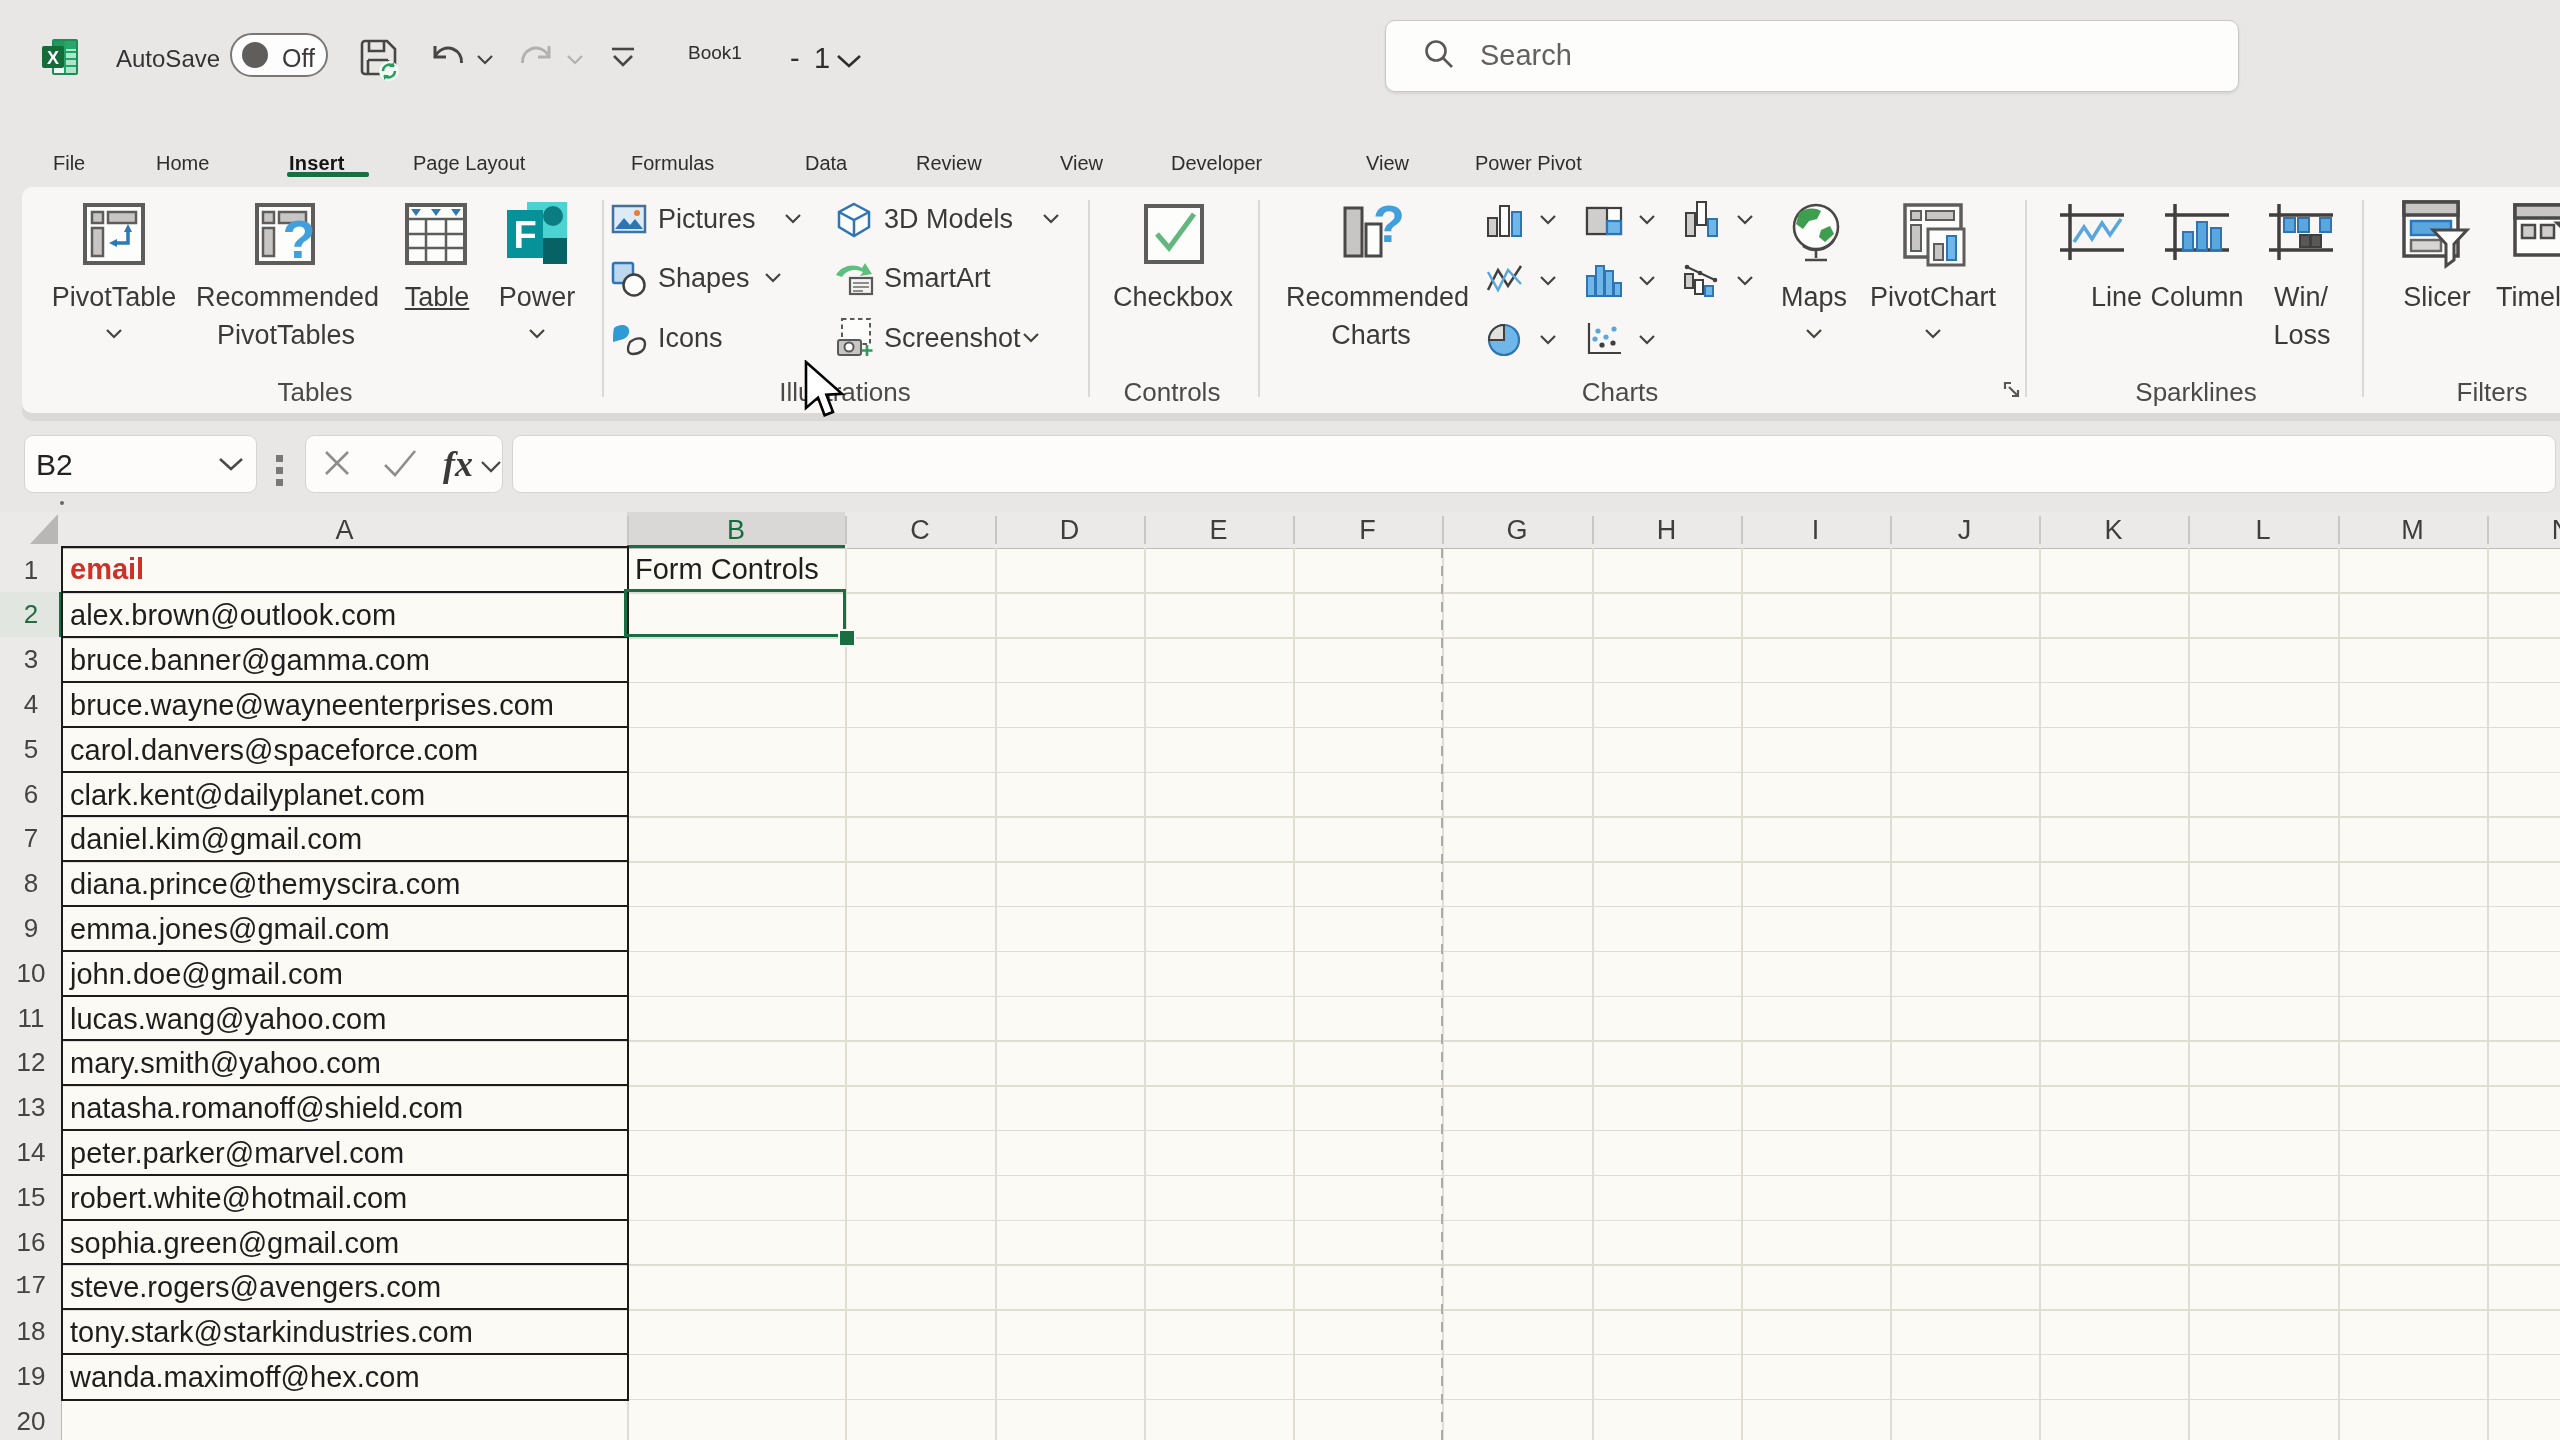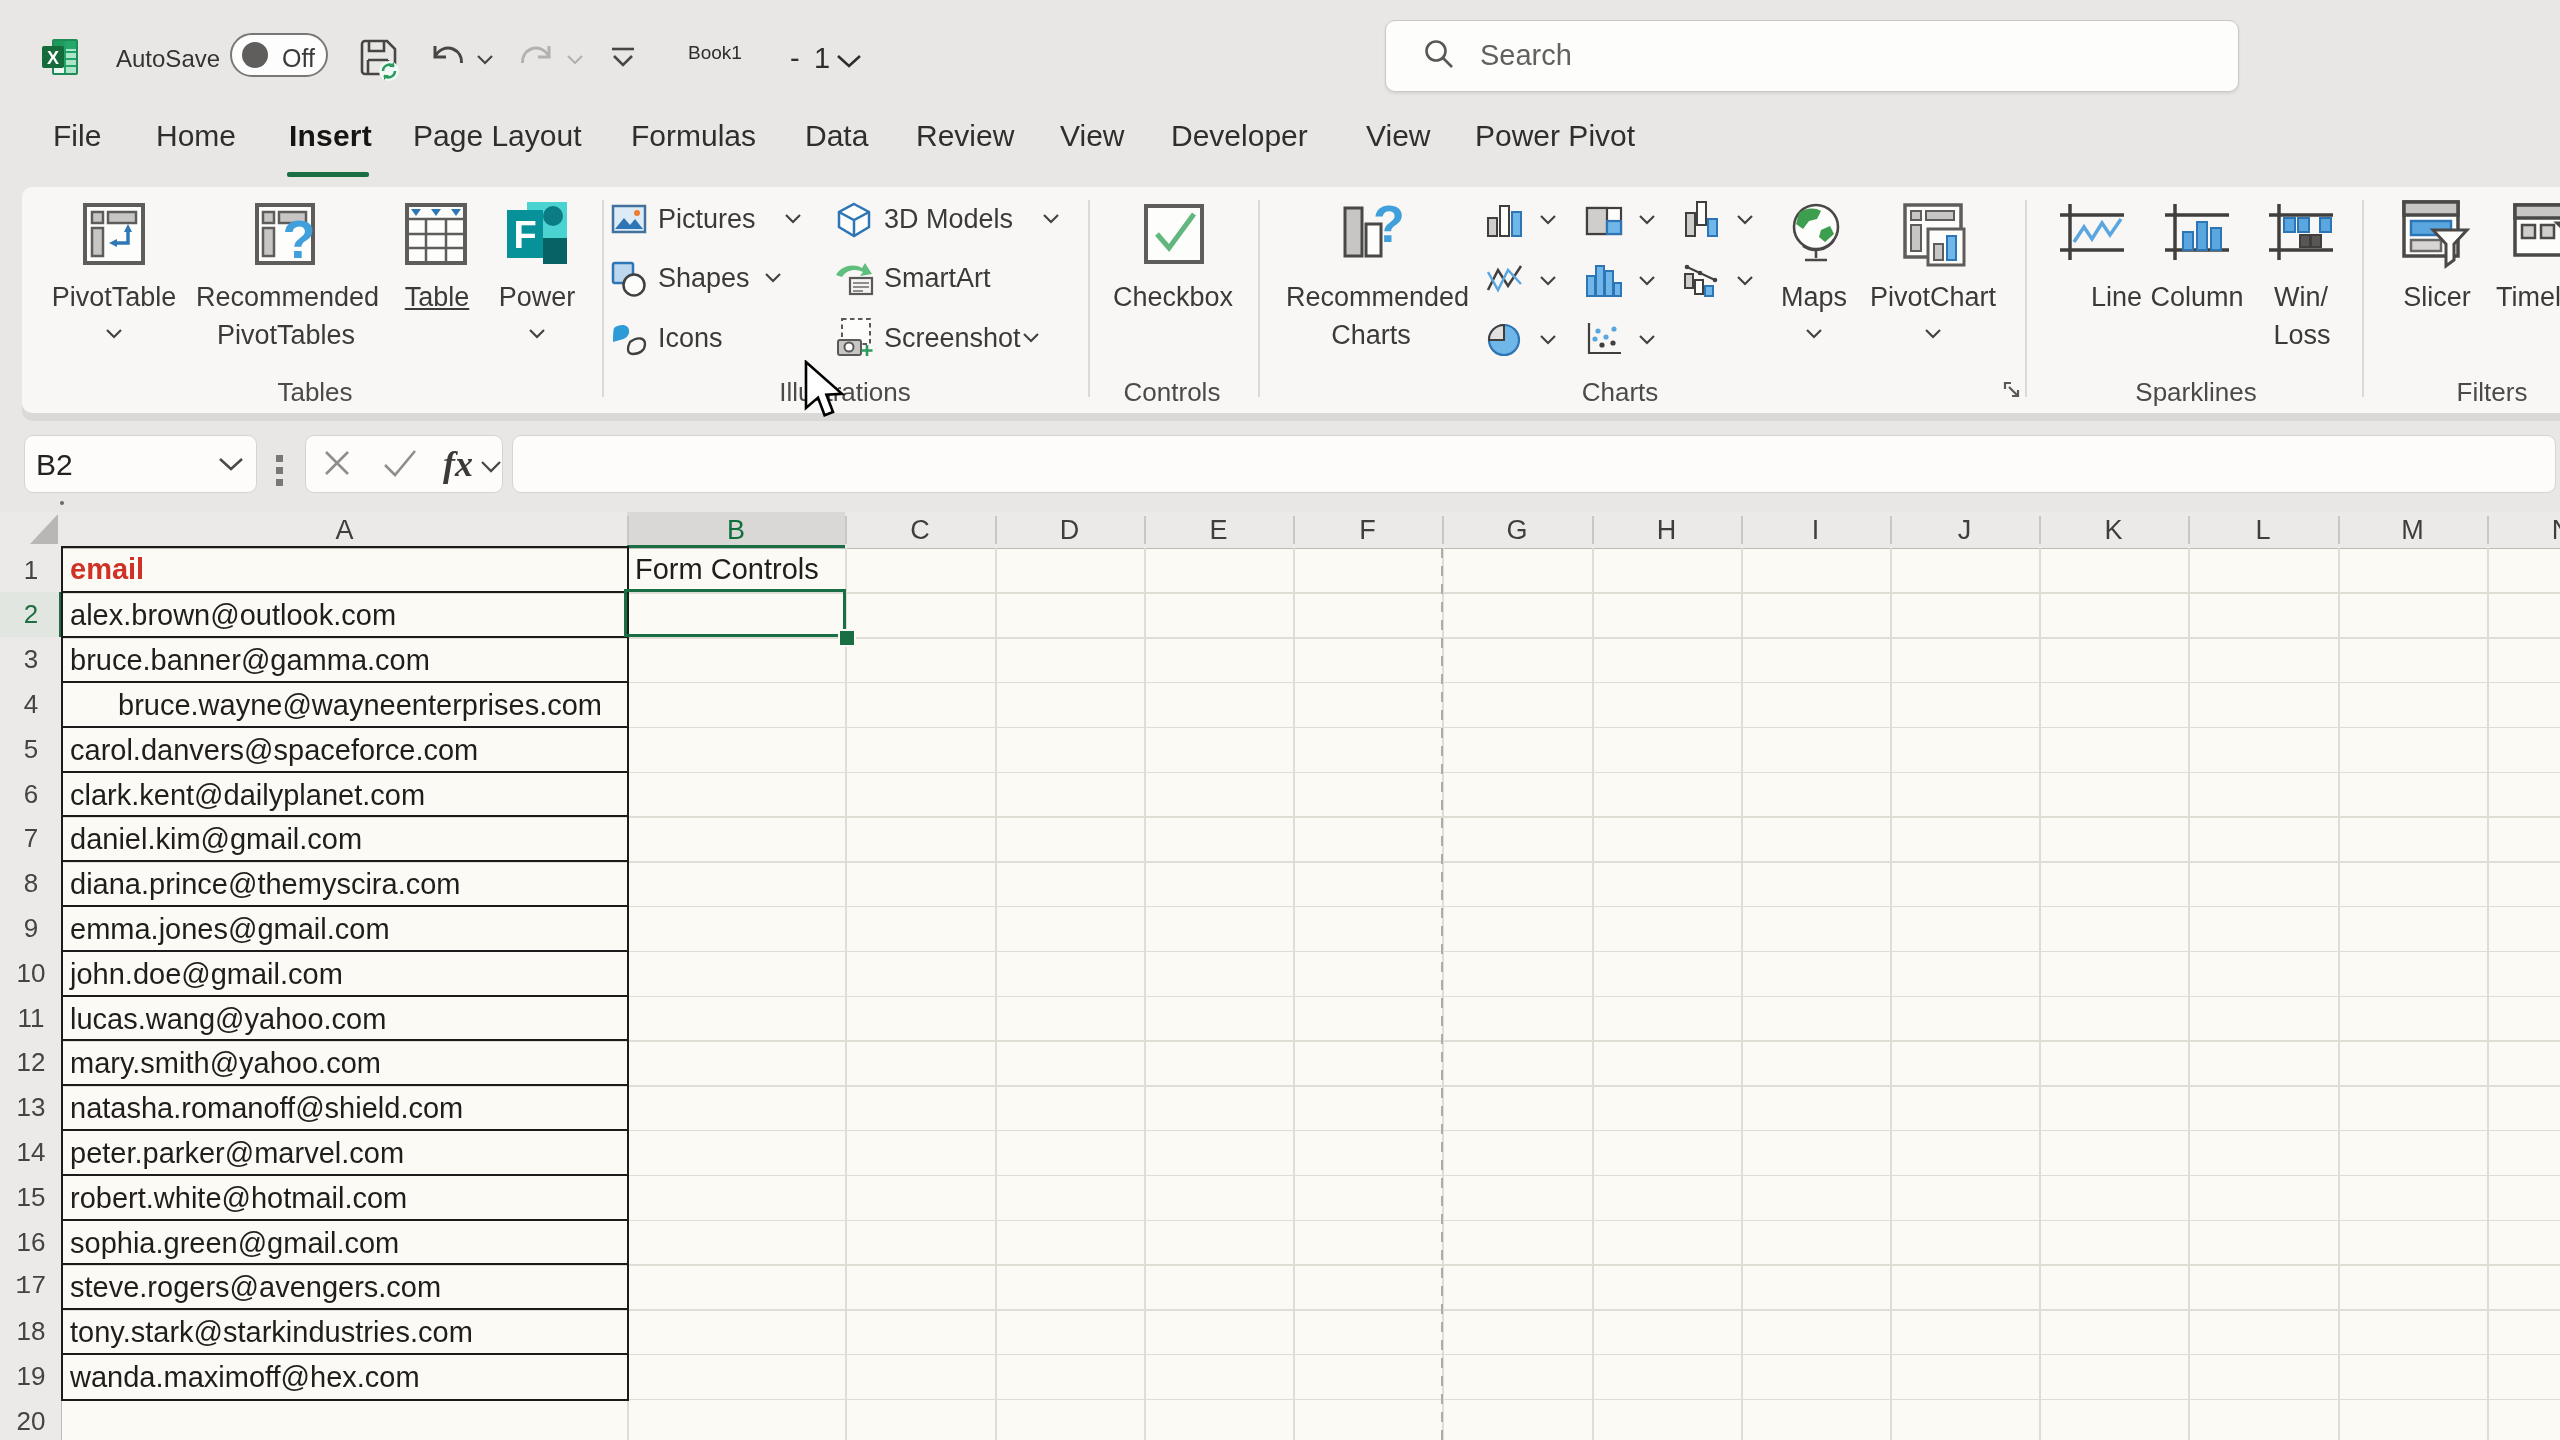--- a/index.html
+++ b/index.html
@@ -1,19 +1,19 @@
 <!DOCTYPE html>
 <html><head>
 <meta charset="utf-8">
 <style>
 html,body{margin:0;padding:0;}
 #root{position:relative;width:2560px;height:1440px;background:#e9e7e6;font-family:"Liberation Sans",sans-serif;overflow:hidden;}
 .ab{position:absolute;}
 .chev{position:absolute;width:18px;height:11px;}
-.tab{position:absolute;top:107px;height:58px;line-height:58px;color:#2f2e2d;font-size:30px;white-space:nowrap;}
+.tab{position:absolute;top:134px;height:58px;line-height:58px;color:#2f2e2d;font-size:20px;white-space:nowrap;}
 .hline{position:absolute;background:#e0ddd5;height:1.5px;}
 .vline{position:absolute;background:#e0ddd5;width:1.5px;}
 .collet{position:absolute;top:512px;height:35px;line-height:36px;font-size:27px;color:#403e3c;text-align:center;}
 .rownum{position:absolute;left:0;width:62px;text-align:center;font-size:26px;color:#454442;}
 .email{position:absolute;left:70px;font-size:29px;color:#1f1e1d;white-space:nowrap;}
 .gsep{position:absolute;top:200px;height:197px;width:1.5px;background:#dbd9d7;}
 .glabel{position:absolute;top:378px;height:28px;line-height:28px;font-size:26px;color:#4c4a49;text-align:center;}
 .biglbl{position:absolute;height:28px;line-height:28px;font-size:27px;color:#3b3a39;text-align:center;white-space:nowrap;}
 .smlbl{position:absolute;height:30px;line-height:30px;font-size:27px;color:#3b3a39;white-space:nowrap;}
 </style>
@@ -507,21 +507,21 @@
 <div class="vline" style="left:2487px;top:547.5px;height:892.5px;"></div>
 </div>
 
 <div class="ab" style="left:1441px;top:548px;width:2px;height:892px;background:repeating-linear-gradient(to bottom,#aeaca9 0,#aeaca9 10px,transparent 10px,transparent 18px);"></div>
 
 <div id="colA">
 <div class="ab" style="left:60.5px;top:546px;width:568px;height:855px;border:2px solid #1c1b1a;box-sizing:border-box;"></div>
 <div class="email" style="top:553px;font-weight:700;color:#cf3126;">email</div>
 <div class="email" style="top:599.3px;">alex.brown@outlook.com</div>
 <div class="email" style="top:644.1px;">bruce.banner@gamma.com</div>
-<div class="email" style="top:688.9px;margin-left:48px;">bruce.wayne@wayneenterprises.com</div>
+<div class="email" style="top:688.9px;">bruce.wayne@wayneenterprises.com</div>
 <div class="email" style="top:733.7px;">carol.danvers@spaceforce.com</div>
 <div class="email" style="top:778.5px;">clark.kent@dailyplanet.com</div>
 <div class="email" style="top:823.3px;">daniel.kim@gmail.com</div>
 <div class="email" style="top:868.1px;">diana.prince@themyscira.com</div>
 <div class="email" style="top:912.9px;">emma.jones@gmail.com</div>
 <div class="email" style="top:957.7px;">john.doe@gmail.com</div>
 <div class="email" style="top:1002.5px;">lucas.wang@yahoo.com</div>
 <div class="email" style="top:1047.3px;">mary.smith@yahoo.com</div>
 <div class="email" style="top:1092.1px;">natasha.romanoff@shield.com</div>
 <div class="email" style="top:1136.9px;">peter.parker@marvel.com</div>

